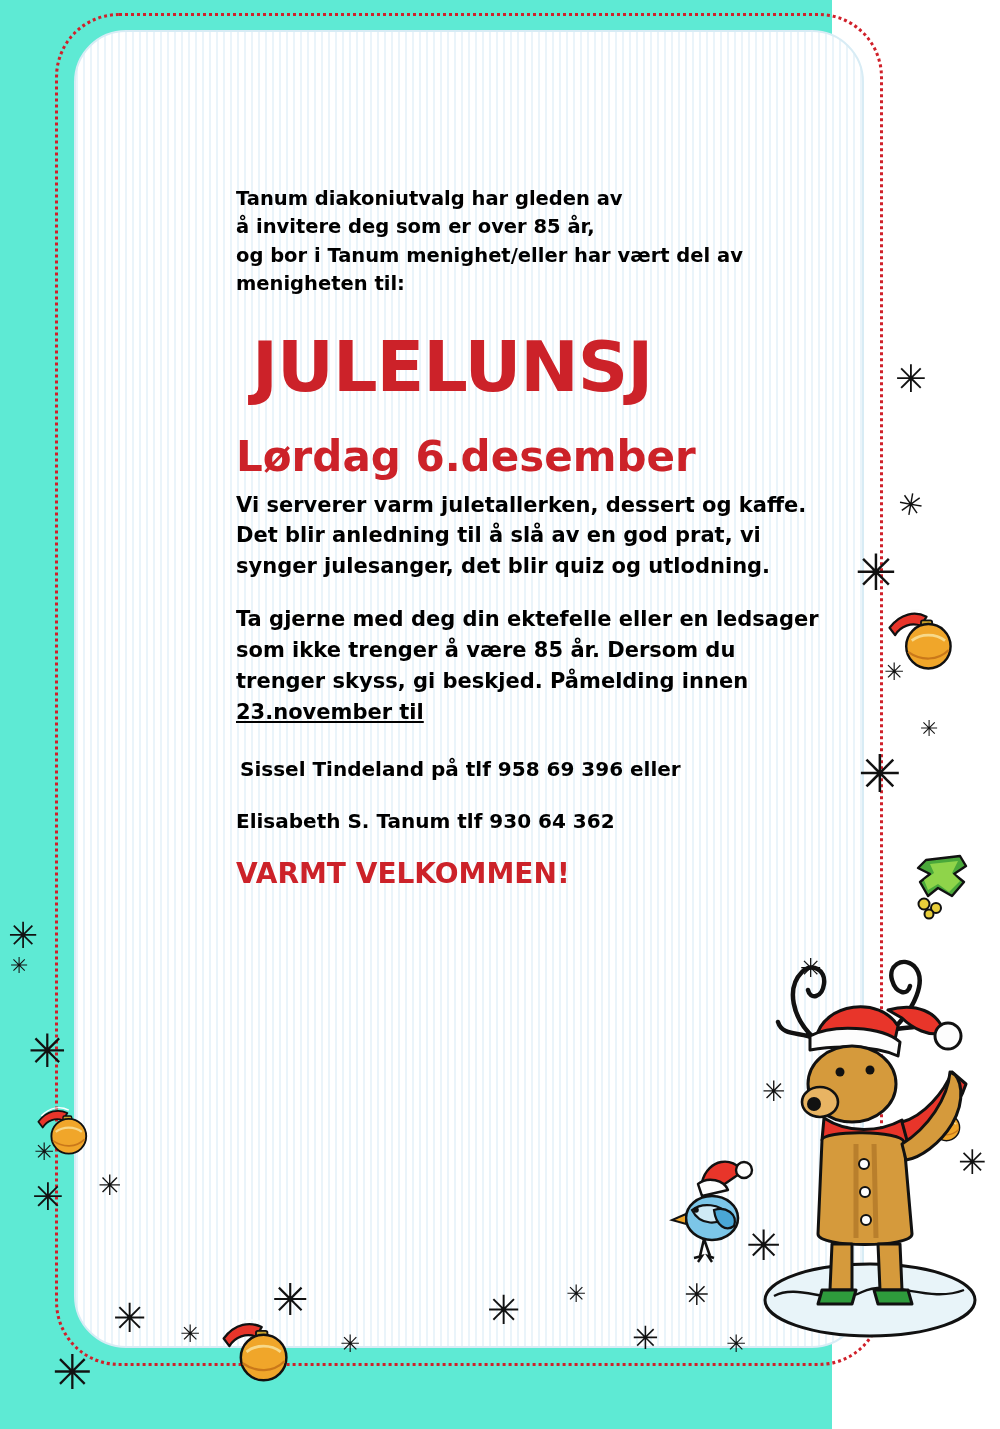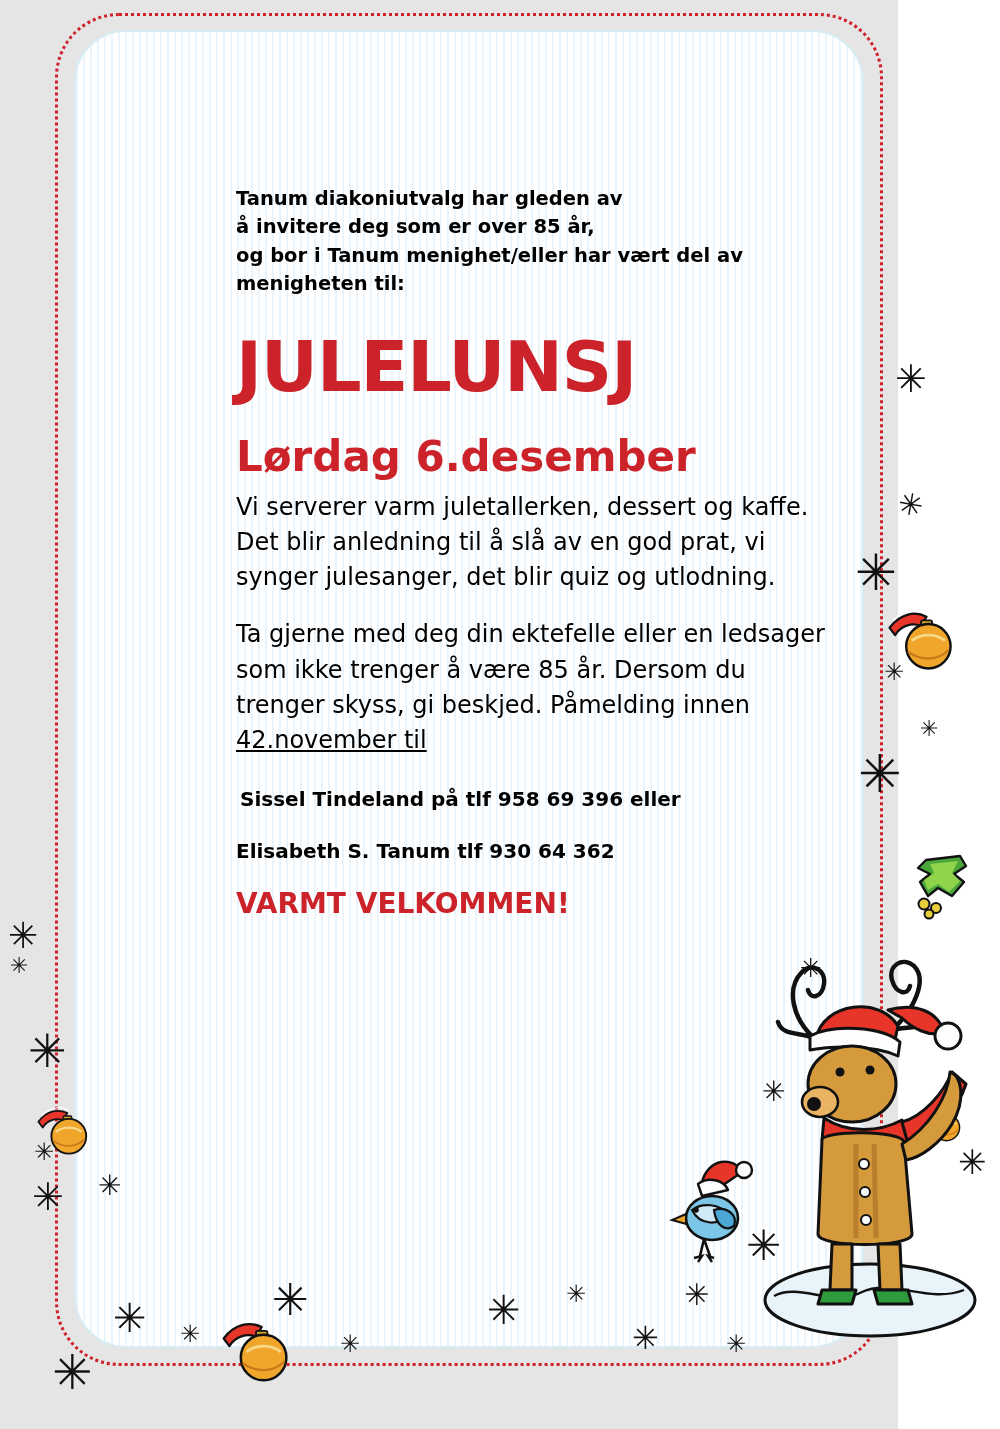--- a/index.html
+++ b/index.html
@@ -12,23 +12,23 @@
     height: 1429px;
     position: relative;
     overflow: hidden;
     font-family: "DejaVu Sans", sans-serif;
   }
 
   
   .poster {
     position: absolute;
     left: 0; top: 0;
-    width: 898px;
+    width: 832px;
     height: 1429px;
-    background: #e5e5e5;
+    background: #5eead4;
   }
 
   
   .outer-border {
     position: absolute;
     left: 55px;
     top: 13px;
     width: 828px;
     height: 1353px;
     border: 3px dotted #d0202a;
@@ -69,35 +69,35 @@
     white-space: pre-line;
     margin: 0 0 34px 0;
   }
 
   .headline {
     font-size: 70px;
     font-weight: bold;
     color: #cc2229;
     letter-spacing: -1px;
     line-height: 1;
-    margin: 0 0 30px 0;
+    margin: 0 0 30px 16px;
   }
 
   .subline {
     font-size: 42px;
     font-weight: bold;
     color: #cc2229;
     line-height: 1.18;
     margin: 12px 0 8px 0;
   }
   .subline.second { margin-bottom: 52px; }
 
   .body-para {
-    font-size: 24px;
-    font-weight: normal;
+    font-size: 21px;
+    font-weight: bold;
     line-height: 1.47;
     color: #000000;
     margin: 0 0 22px 0;
     white-space: pre-line;
   }
 
   .underline-date {
     text-decoration: underline;
   }
 
@@ -162,21 +162,21 @@
     <p class="subline">Lørdag 6.desember</p>
 
     <p class="body-para">Vi serverer varm juletallerken, dessert og kaffe.
 Det blir anledning til å slå av en god prat, vi
 synger julesanger, det blir quiz og utlodning.</p>
 
 
     <p class="body-para"><span>Ta gjerne med deg din ektefelle eller en ledsager
 som ikke trenger å være 85 år. Dersom du
 trenger skyss, gi beskjed. Påmelding innen
-</span><span class="underline-date">42.november til</span></p>
+</span><span class="underline-date">23.november til</span></p>
 
     <p class="contact-line first"> Sissel Tindeland på tlf 958 69 396 eller</p>
     <p class="contact-line">Elisabeth S. Tanum tlf  930 64 362</p>
 
     <p class="closing">VARMT VELKOMMEN!</p>
   </div>
 
   <div id="snow-layer">
       <span class="deco snow" style="left: 895px; top: 360px; font-size: 38px; transform: rotate(0deg);">✳</span>
       <span class="deco snow" style="left: 898px; top: 490px; font-size: 30px; transform: rotate(10deg);">✳</span>

